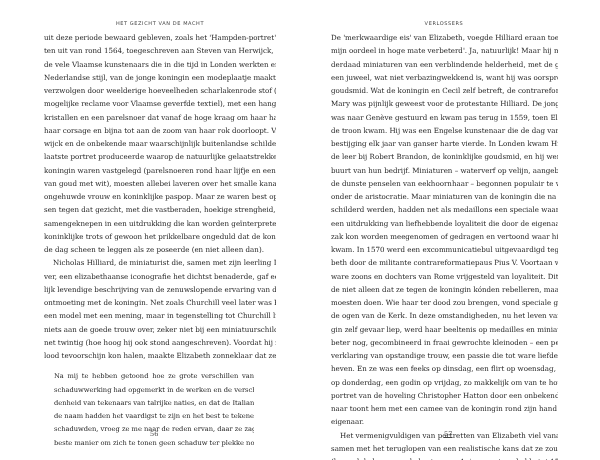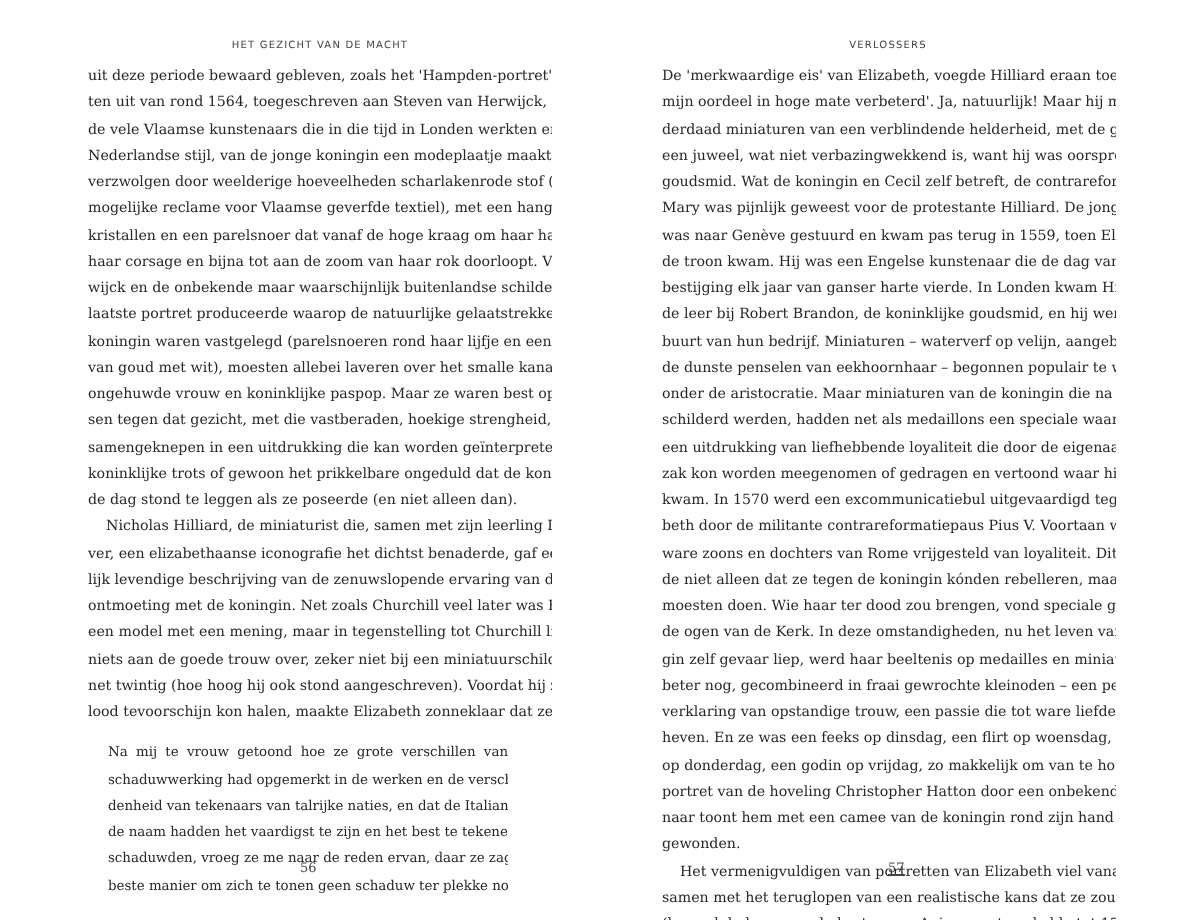--- a/index.html
+++ b/index.html
@@ -38,34 +38,34 @@
         <span class="ln">kristallen en een parelsnoer dat vanaf de hoge kraag om haar hals over</span>
         <span class="ln">haar corsage en bijna tot aan de zoom van haar rok doorloopt. Van Her-</span>
         <span class="ln">wijck en de onbekende maar waarschijnlijk buitenlandse schilder die het</span>
         <span class="ln">laatste portret produceerde waarop de natuurlijke gelaatstrekken van de</span>
         <span class="ln">koningin waren vastgelegd (parelsnoeren rond haar lijfje en een gewaad</span>
         <span class="ln">van goud met wit), moesten allebei laveren over het smalle kanaal tussen</span>
         <span class="ln">ongehuwde vrouw en koninklijke paspop. Maar ze waren best opgewas-</span>
         <span class="ln">sen tegen dat gezicht, met die vastberaden, hoekige strengheid, de lippen</span>
         <span class="ln">samengeknepen in een uitdrukking die kan worden geïnterpreteerd als</span>
         <span class="ln">koninklijke trots of gewoon het prikkelbare ongeduld dat de koningin aan</span>
-        <span class="ln last">de dag stond te leggen als ze poseerde (en niet alleen dan).</span>
+        <span class="ln last">de dag scheen te leggen als ze poseerde (en niet alleen dan).</span>
       </div>
     <div id="lp2">
         <span class="ln indent">Nicholas Hilliard, de miniaturist die, samen met zijn leerling Isaac Oli-</span>
         <span class="ln">ver, een elizabethaanse iconografie het dichtst benaderde, gaf een heer-</span>
         <span class="ln">lijk levendige beschrijving van de zenuwslopende ervaring van de eerste</span>
         <span class="ln">ontmoeting met de koningin. Net zoals Churchill veel later was Elizabeth</span>
         <span class="ln">een model met een mening, maar in tegenstelling tot Churchill liet ze</span>
         <span class="ln">niets aan de goede trouw over, zeker niet bij een miniatuurschilder van</span>
         <span class="ln">net twintig (hoe hoog hij ook stond aangeschreven). Voordat hij zijn pot-</span>
         <span class="ln">lood tevoorschijn kon halen, maakte Elizabeth zonneklaar dat ze niets</span>
       </div>
     <div id="lq" class="quote">
-        <span class="ln">Na mij te vrouw getoond hoe ze grote verschillen van</span>
+        <span class="ln">Na mij te hebben getoond hoe ze grote verschillen van</span>
         <span class="ln">schaduwwerking had opgemerkt in de werken en de verschei-</span>
         <span class="ln">denheid van tekenaars van talrijke naties, en dat de Italianen, die</span>
         <span class="ln">de naam hadden het vaardigst te zijn en het best te tekenen, niet</span>
         <span class="ln">schaduwden, vroeg ze me naar de reden ervan, daar ze zag dat de</span>
         <span class="ln">beste manier om zich te tonen geen schaduw ter plekke nodig had,</span>
       </div>
   </div>
   <div class="folio">56</div>
 </div>
 
@@ -95,21 +95,21 @@
         <span class="ln">de niet alleen dat ze tegen de koningin kónden rebelleren, maar dat ook</span>
         <span class="ln">moesten doen. Wie haar ter dood zou brengen, vond speciale genade in</span>
         <span class="ln">de ogen van de Kerk. In deze omstandigheden, nu het leven van de konin-</span>
         <span class="ln">gin zelf gevaar liep, werd haar beeltenis op medailles en miniaturen – of,</span>
         <span class="ln">beter nog, gecombineerd in fraai gewrochte kleinoden – een persoonlijke</span>
         <span class="ln">verklaring van opstandige trouw, een passie die tot ware liefde werd ver-</span>
         <span class="ln">heven. En ze was een feeks op dinsdag, een flirt op woensdag, een krijger</span>
         <span class="ln">op donderdag, een godin op vrijdag, zo makkelijk om van te houden. Een</span>
         <span class="ln">portret van de hoveling Christopher Hatton door een onbekende kunste-</span>
         <span class="ln">naar toont hem met een camee van de koningin rond zijn hand en pols</span>
-        <span class="ln last">gewonden.</span>
+        <span class="ln last">eigenaar.</span>
       </div>
     <div id="rp2">
         <span class="ln indent">Het vermenigvuldigen van portretten van Elizabeth viel vanaf 1570</span>
         <span class="ln">samen met het teruglopen van een realistische kans dat ze zou trouwen</span>
         <span class="ln">(hoewel de hoop van de hertog van Anjou voortwankelde tot 1582). De</span>
       </div>
 
   </div>
   <div class="folio">57</div>
 </div>

